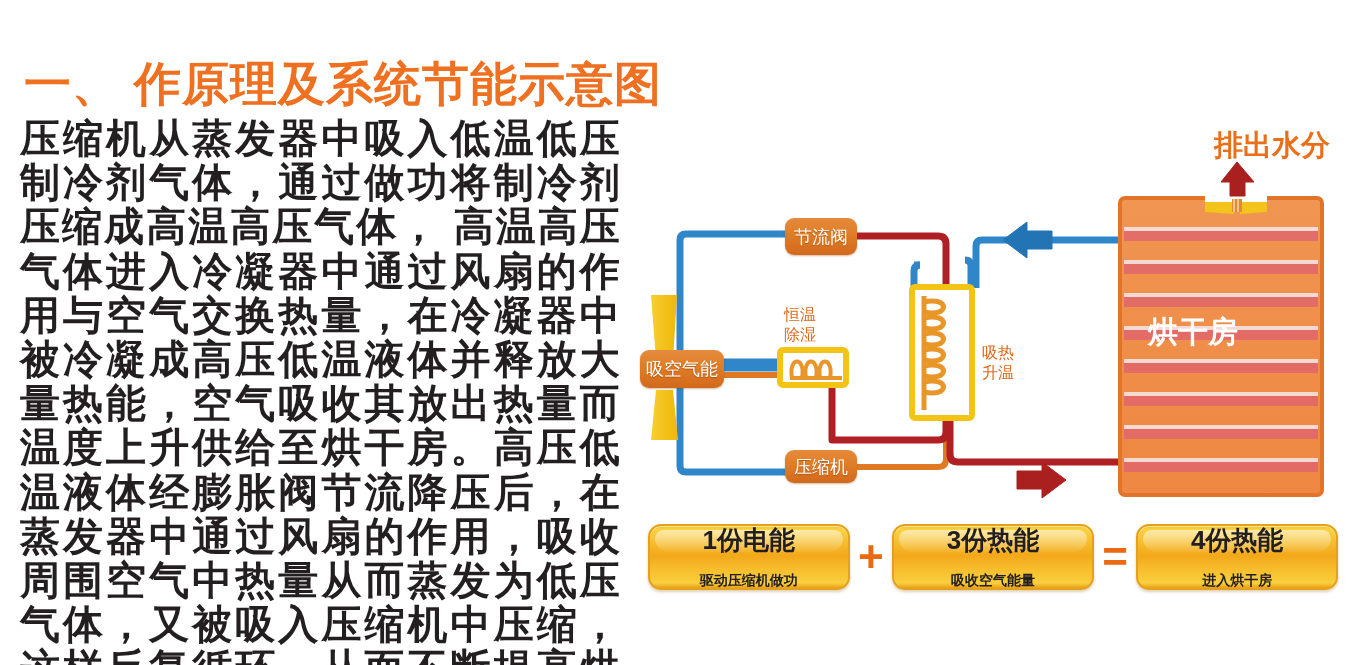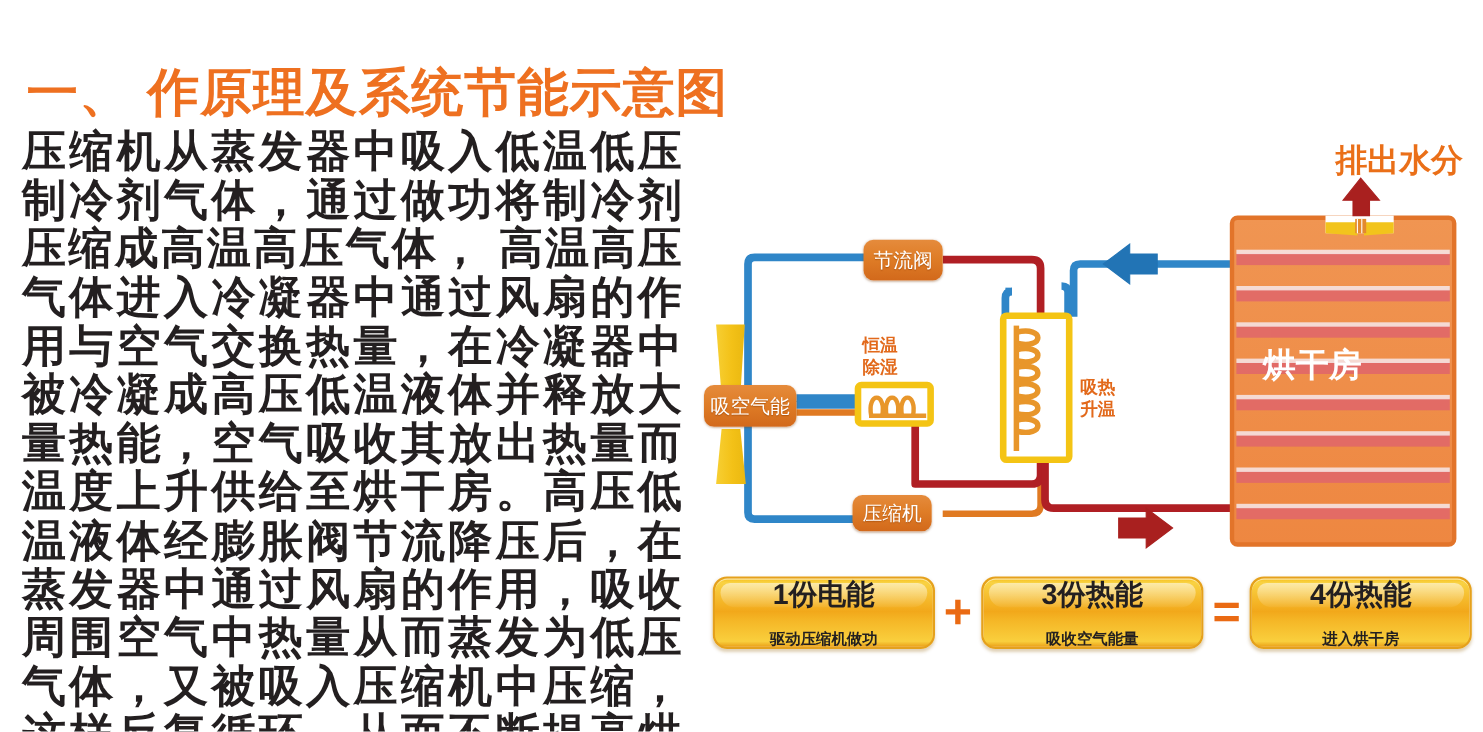--- a/index.html
+++ b/index.html
@@ -39,25 +39,25 @@
     position:absolute;
     border-radius:9px;
     background:linear-gradient(to bottom,#e58b3c 0%,#df7d27 45%,#d2691b 100%);
     box-shadow:0 1px 2px rgba(120,60,10,.35);
     color:#ffffff;font-weight:normal;
     display:flex;align-items:center;justify-content:center;
     text-shadow:0 1px 1px rgba(140,60,0,.55);
     font-size:18px;white-space:nowrap;
   }
   #pill-throttle{left:165px;top:108px;width:72px;height:37px;}
-  #pill-compressor{left:155px;top:340px;width:72px;height:33px;}
+  #pill-compressor{left:165px;top:340px;width:72px;height:33px;}
   #pill-airsource{left:20px;top:240px;width:84px;height:38px;}
 
   .txtlabel{
-    position:absolute;color:#e2691b;font-weight:bold;font-size:16px;
+    position:absolute;color:#e2691b;font-weight:normal;font-size:16px;
     line-height:20px;text-align:center;white-space:nowrap;
     text-shadow:0 1px 0 rgba(255,255,255,.6);
   }
   #lbl-dehum{left:152px;top:195px;width:56px;}
   #lbl-absorb{left:352px;top:233px;width:52px;}
   #lbl-exhaust{
     position:absolute;left:594px;top:16px;
     color:#ea6f18;font-weight:bold;font-size:29px;white-space:nowrap;
     text-shadow:0 1px 1px rgba(255,255,255,.4);
   }

